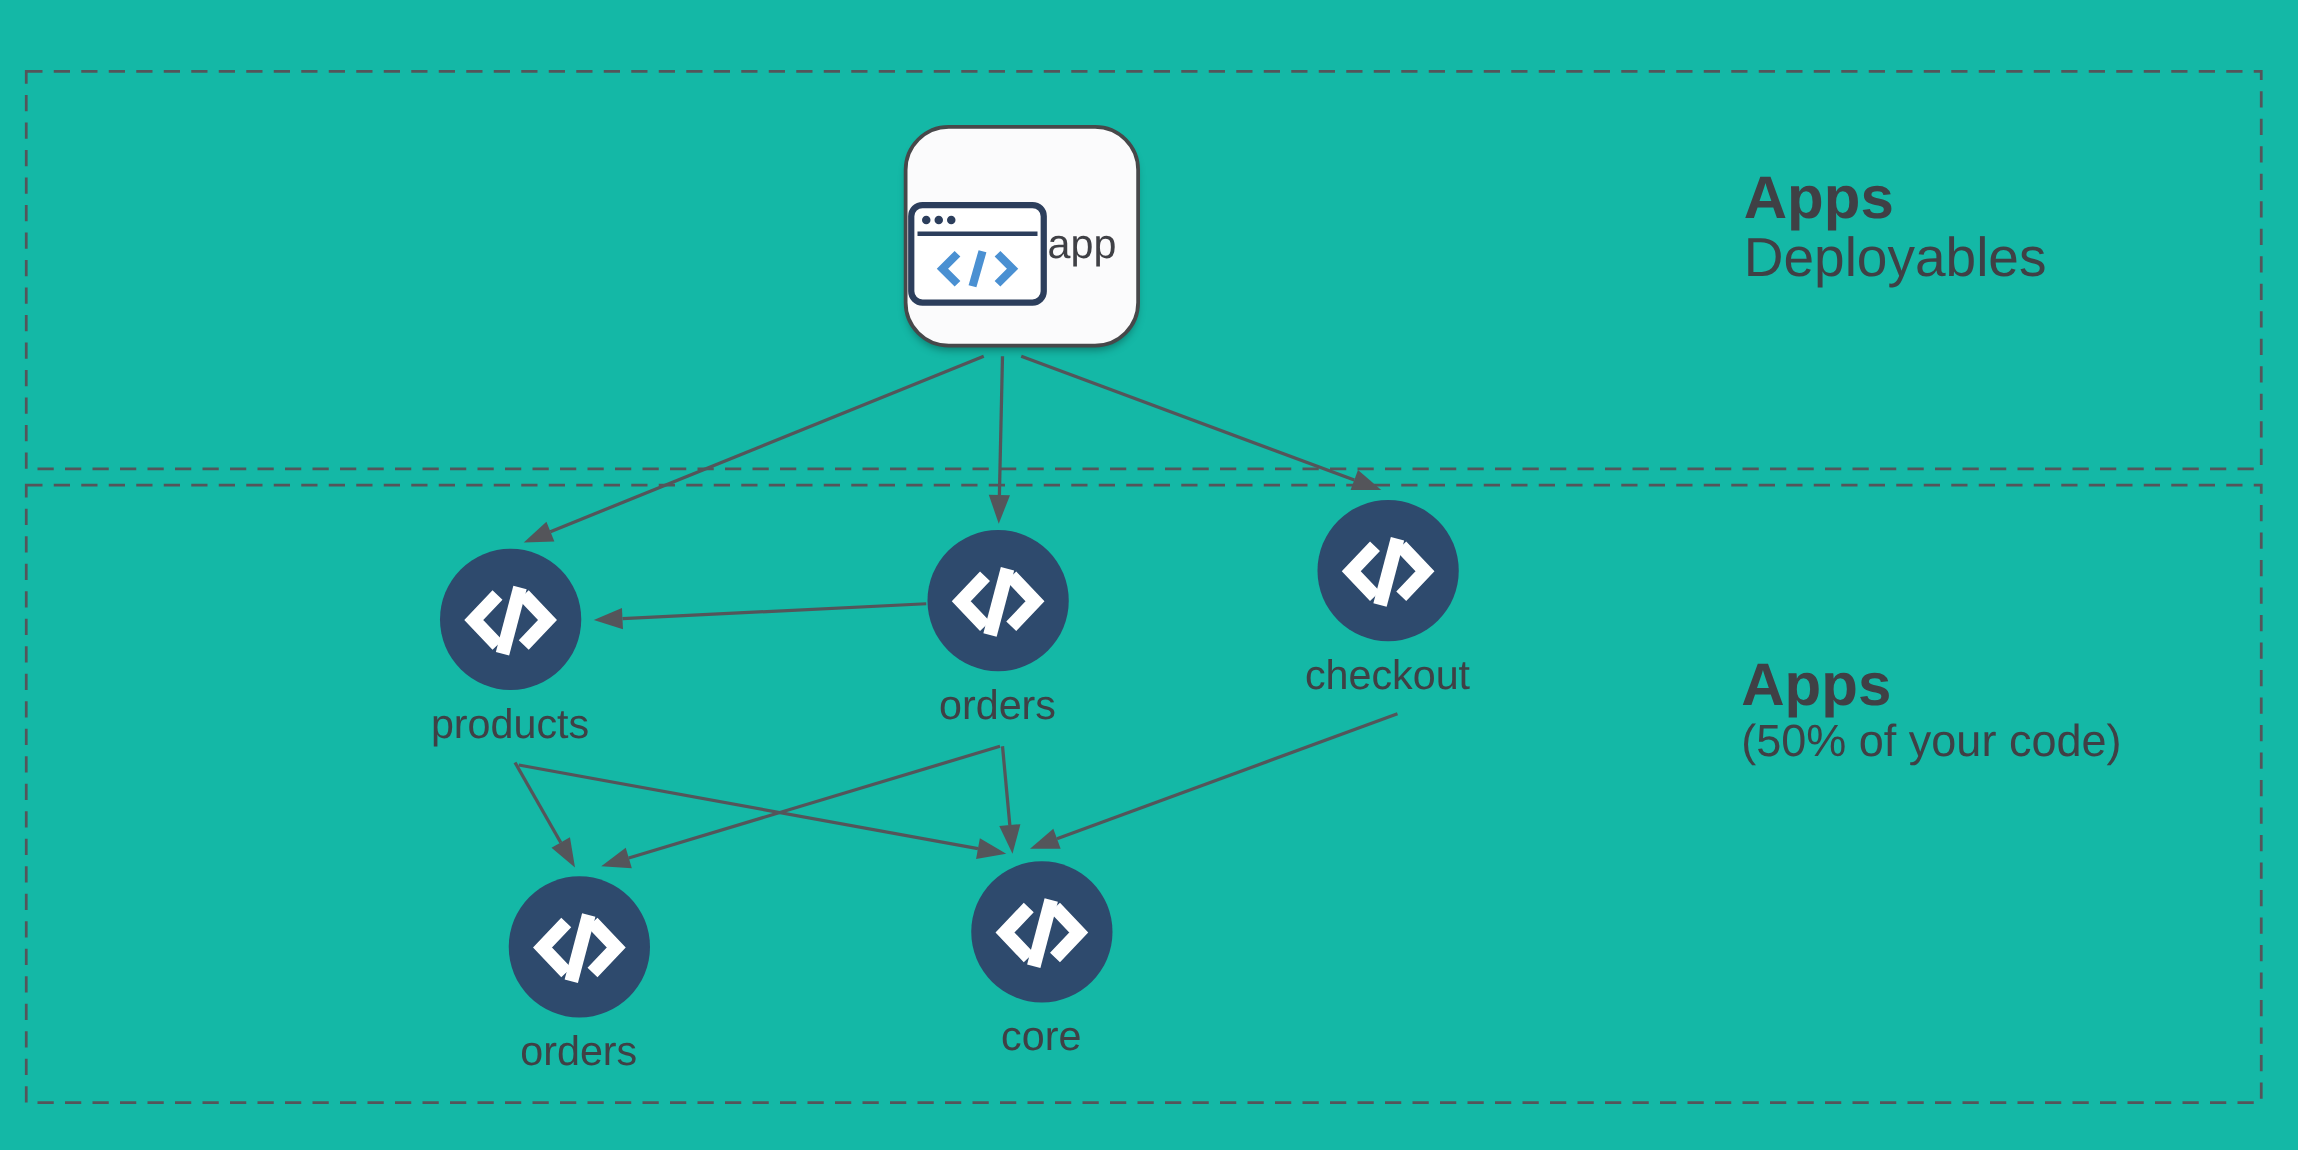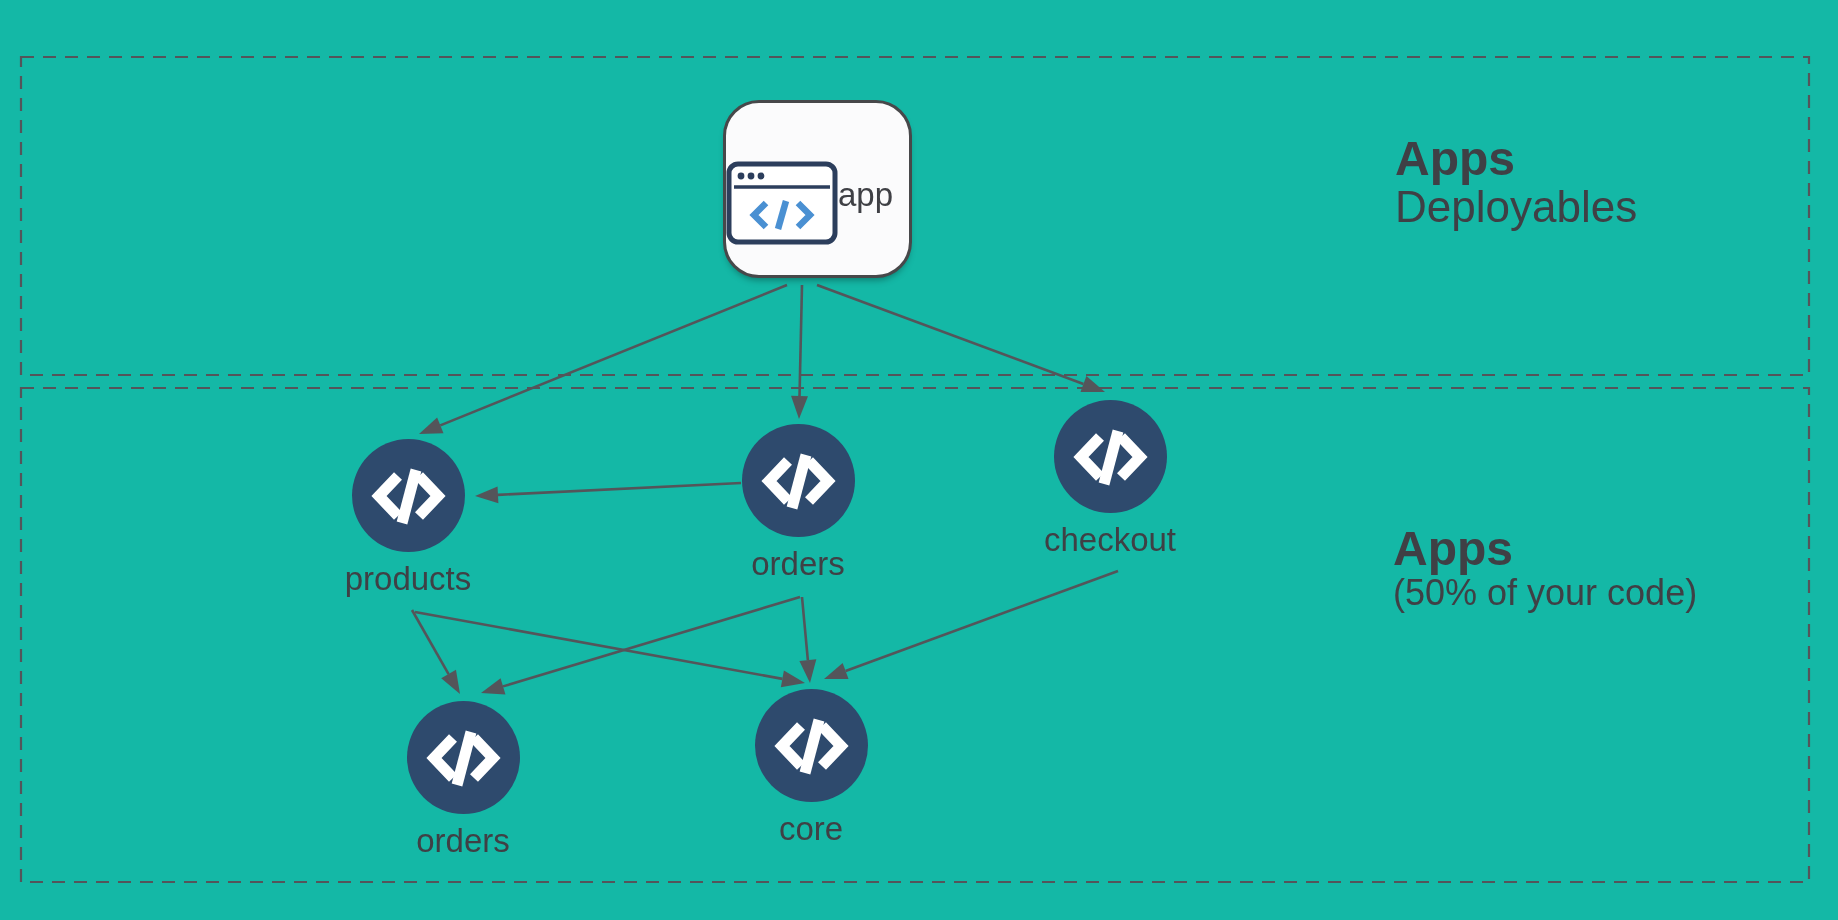--- a/index.html
+++ b/index.html
@@ -69,21 +69,21 @@
   .lib-label {
     margin-top: 8px;
     font-size: 33px;
     color: #3f4045;
     white-space: nowrap;
   }
   #node-products { left: 323px; top: 439px; }
   #node-orders   { left: 713px; top: 424px; }
   #node-checkout { left: 1025px; top: 400px; }
   #node-shared   { left: 378px; top: 701px; }
-  #node-core     { left: 726px; top: 689px; }
+  #node-core     { left: 748px; top: 689px; }
 </style>
 </head>
 <body>
 
 <div class="canvas">
 
   <svg id="edge-layer" viewBox="0 0 1838 920" xmlns="http://www.w3.org/2000/svg">
       <rect x="21" y="57" width="1788" height="318" fill="none" stroke="#54555a" stroke-width="2.2" stroke-dasharray="13 9"></rect>
       <rect x="21" y="388" width="1788" height="494" fill="none" stroke="#54555a" stroke-width="2.2" stroke-dasharray="13 9"></rect>
       <g>

